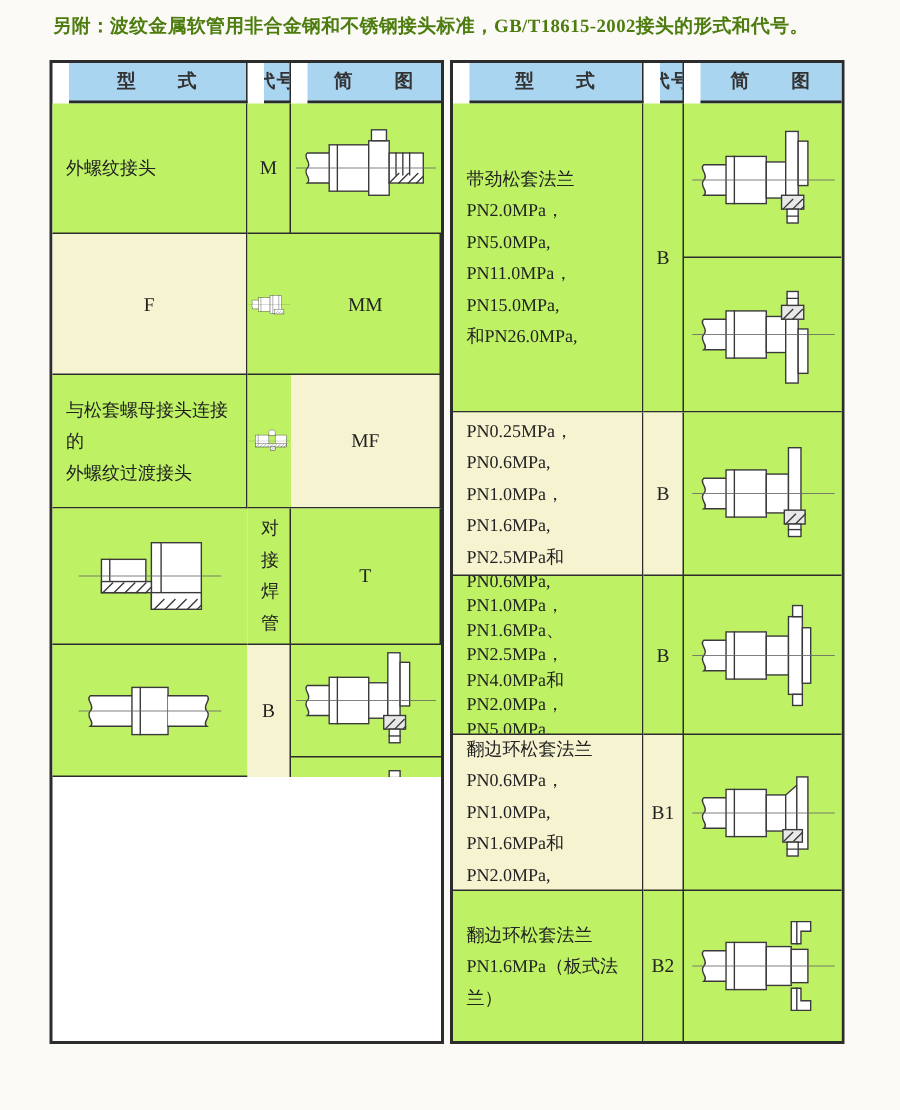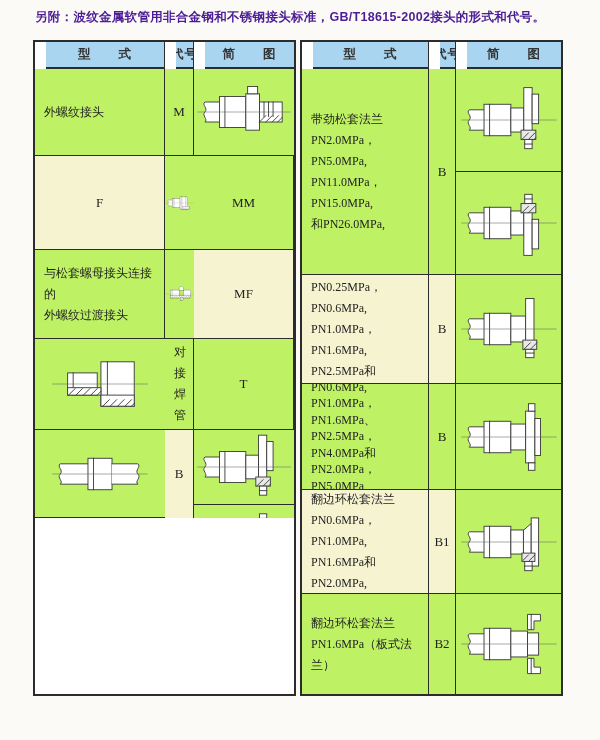--- a/index.html
+++ b/index.html
@@ -5,22 +5,22 @@
   html,body{margin:0;padding:0;}
   body{
     width:600px;height:740px;position:relative;
     background:#fbfaf7;
     font-family:"Liberation Serif","DejaVu Serif",serif;
     color:#222;
     overflow:hidden;
   }
   .title{
     position:absolute;left:35px;top:9px;width:545px;
-    font-family:Liberation Sans, sans-serif;
-    font-size:12.5px;font-weight:bold;color:#4c1d95;letter-spacing:0.3px;
+    font-family:Liberation Serif, serif;
+    font-size:12.5px;font-weight:bold;color:#4d7c0f;letter-spacing:0.3px;
   }
   .tables{
     position:absolute;left:33px;top:40px;width:530px;height:656px;
     display:flex;
   }
   .htable{
     box-sizing:border-box;
     border:2px solid var(--border);
     background:#fff;
     display:grid;

